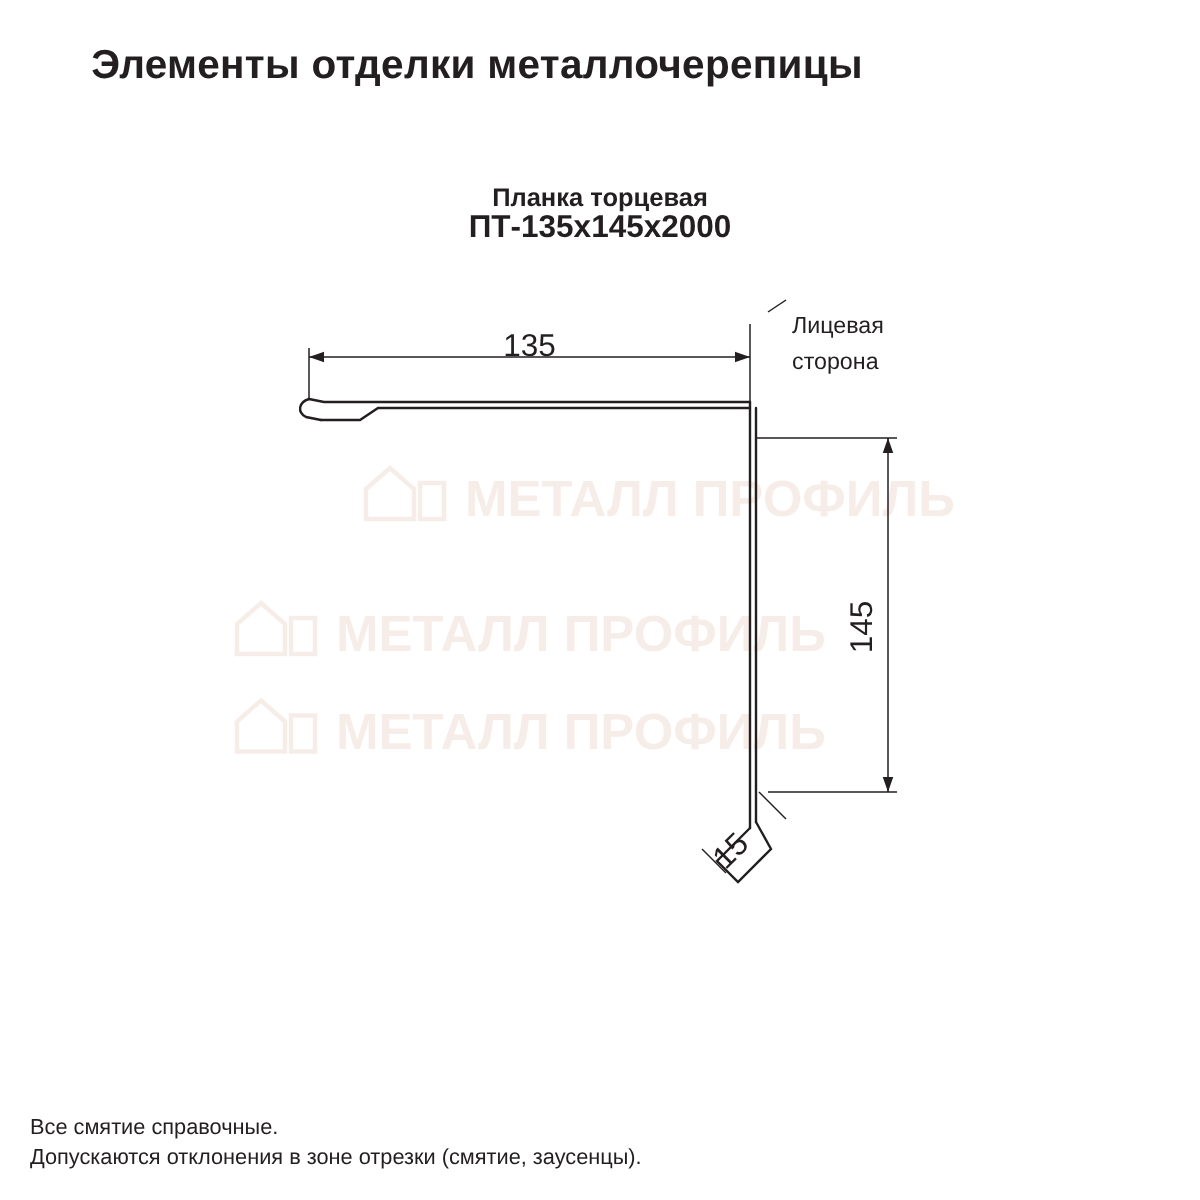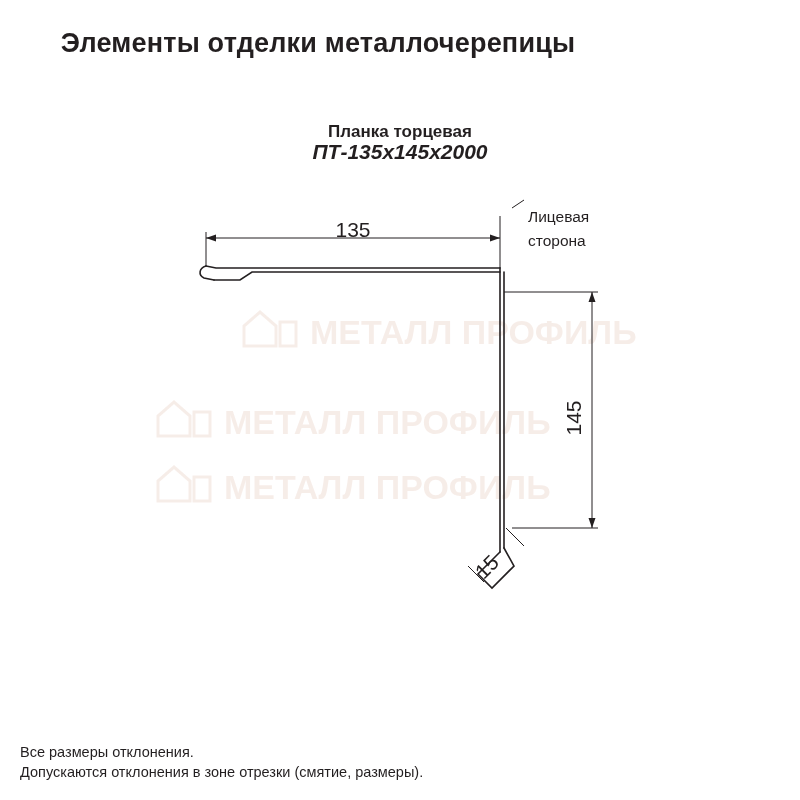--- a/index.html
+++ b/index.html
@@ -40,21 +40,20 @@
     margin-top: 22px;
   }
   .code {
     position: absolute;
     top: 140px;
     left: 0;
     width: 800px;
     text-align: center;
     font-size: 21px;
     font-weight: bold;
-    font-style: italic;
   }
   .drawing {
     position: absolute;
     top: 0;
     left: 0;
     width: 800px;
     height: 800px;
   }
   .footnotes {
     position: absolute;
@@ -166,17 +165,17 @@
     <text class="lbl" x="492" y="572" text-anchor="middle" transform="rotate(-45 492 572)">15</text>
 
     <g stroke="#231f20" stroke-width="1">
       <line x1="512" y1="208" x2="524" y2="200"></line>
     </g>
     <text class="lbl-small" x="528" y="222">Лицевая</text>
     <text class="lbl-small" x="528" y="246">сторона</text>
   </svg>
 
   <div class="footnotes">
-    <div>Все размеры отклонения.</div>
-    <div>Допускаются отклонения в зоне отрезки (смятие, размеры).</div>
+    <div>Все смятие справочные.</div>
+    <div>Допускаются отклонения в зоне отрезки (смятие, заусенцы).</div>
   </div>
 
 </div>
 
 </body></html>

